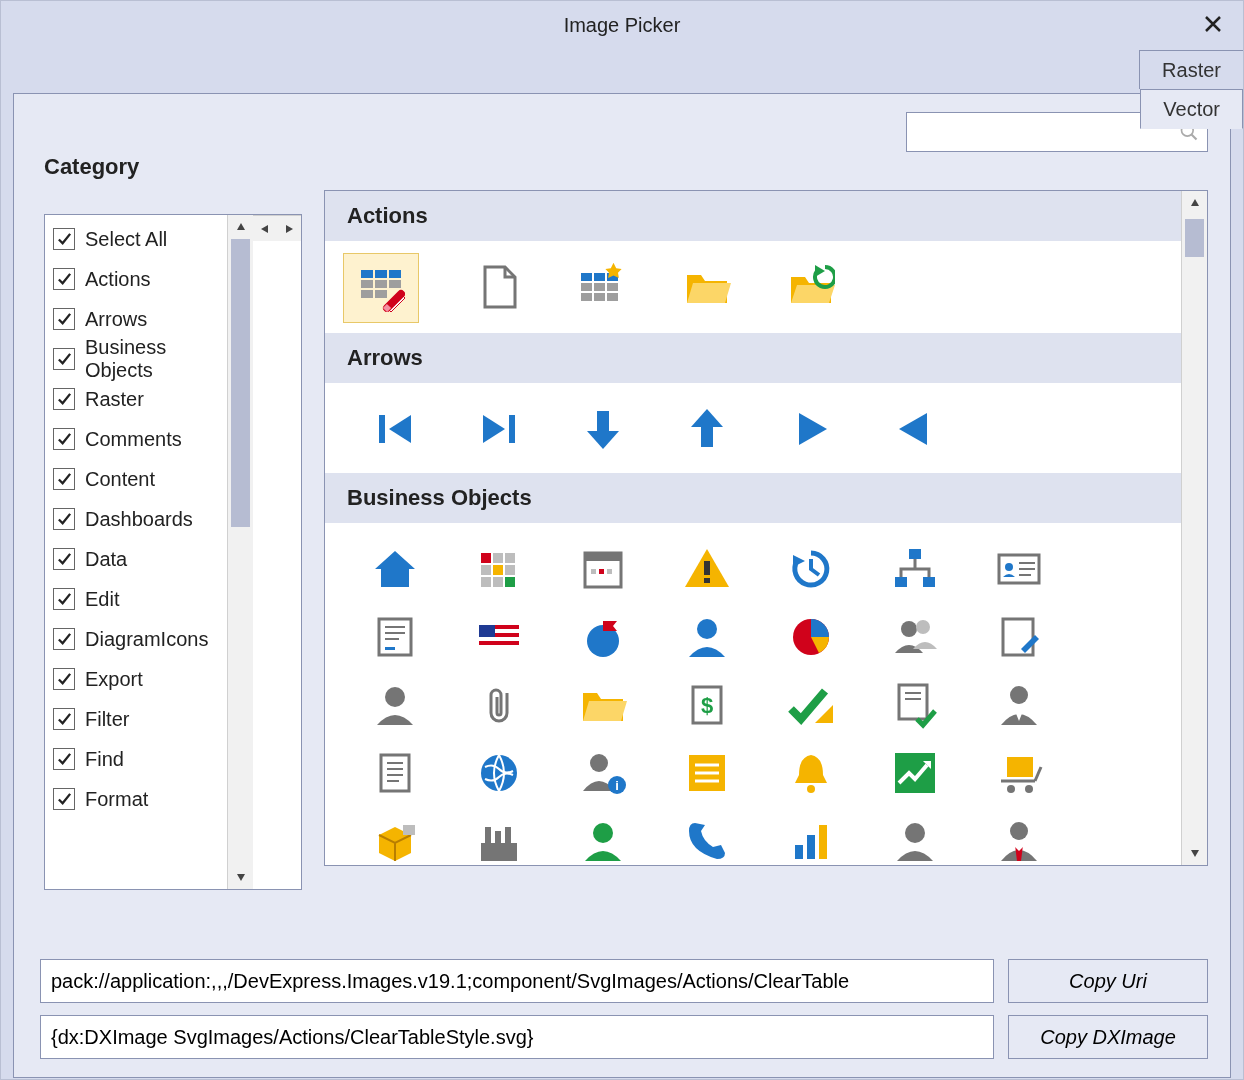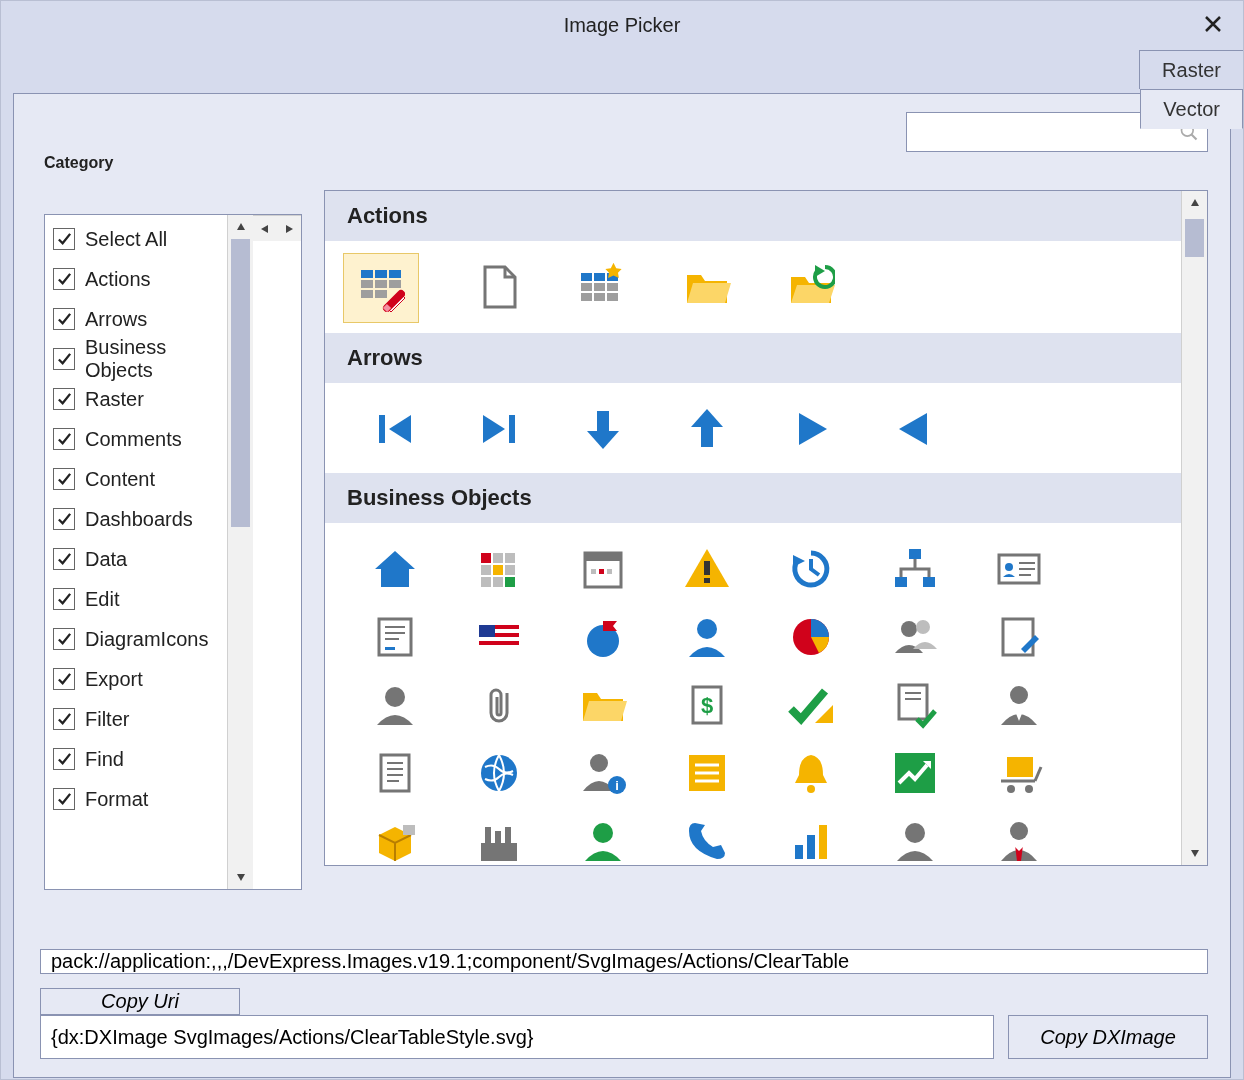--- a/index.html
+++ b/index.html
@@ -99,21 +99,21 @@
     align-items: center;
     justify-content: center;
   }
   .search-field .sicon svg { width: 20px; height: 20px; fill: #aaa; }
 
   .cat-label {
     position: absolute;
     left: 30px;
     top: 60px;
     font-weight: 700;
-    font-size: 16px;
+    font-size: 22px;
   }
 
   .cat-panel {
     position: absolute;
     left: 30px;
     top: 96px;
     width: 258px;
     height: 676px;
     border: 1px solid #8a93b2;
     background: #fff;
@@ -249,21 +249,21 @@
   .icon-cell svg { width: 48px; height: 48px; }
   .icon-area .vscroll .thumb { height: 6%; top: 4px; }
 
   .uri-row {
     position: absolute;
     left: 26px; right: 22px;
     height: 44px;
     display: flex;
     gap: 14px;
   }
-  .uri-row.r1 { bottom: 84px; flex-direction: column; }
+  .uri-row.r1 { bottom: 74px; }
   .uri-row.r2 { bottom: 18px; }
   .uri-row input {
     flex: 1;
     border: 1px solid #8a93b2;
     background: #fff;
     font-size: 20px;
     padding: 0 10px;
     outline: none;
     font-family: inherit;
   }

